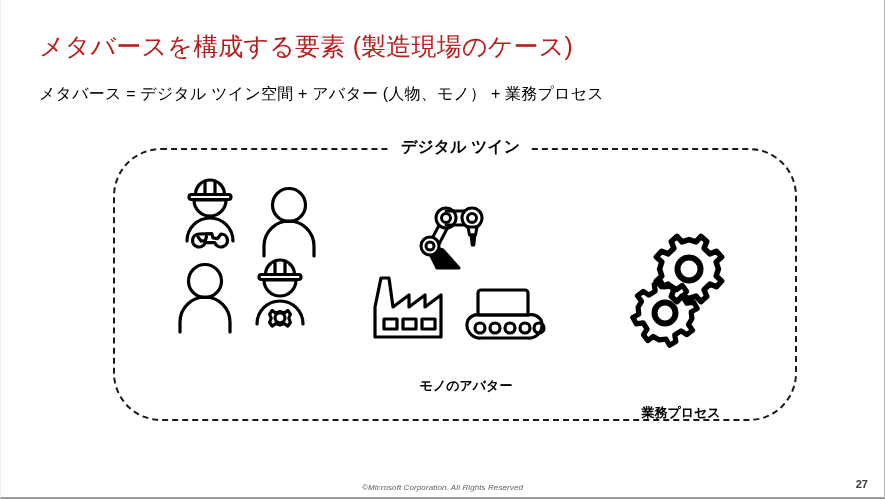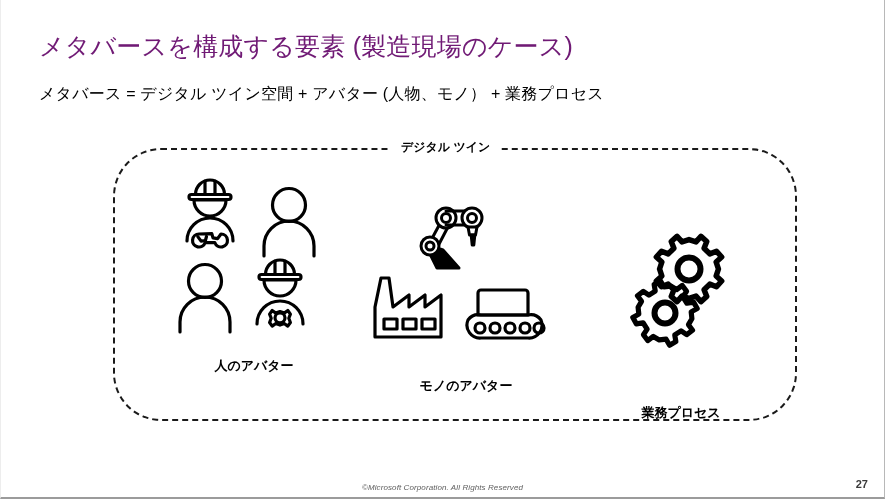--- a/index.html
+++ b/index.html
@@ -25,21 +25,21 @@
     overflow: hidden;
   }
 
   
   #title {
     position: absolute;
     left: 38px;
     top: 31px;
     font-size: 25px;
     line-height: 30px;
-    color: #701a75;
+    color: #b91c1c;
     letter-spacing: 0.2px;
     white-space: nowrap;
   }
   #subtitle {
     position: absolute;
     left: 38px;
     top: 80px;
     font-size: 16px;
     line-height: 28px;
     color: #000000;
@@ -56,21 +56,21 @@
     height: 273px;
     border: 2px dashed #1a1a1a;
     border-radius: 48px;
     box-sizing: border-box;
     background: transparent;
   }
   #twin-label {
     position: absolute;
     left: 390px;
     top: 137px;
-    font-size: 12px;
+    font-size: 16px;
     font-weight: bold;
     color: #000000;
     background: #ffffff;
     padding: 0 10px;
     line-height: 20px;
     white-space: nowrap;
   }
 
   
   .group {
@@ -187,21 +187,20 @@
           <path d="M17.5 16.5 a14.5 14.5 0 0 1 29 0"></path>
           <path d="M27 3.2 v13.3 M37 3.2 v13.3"></path>
           <path d="M9 66 a23 23 0 0 1 46 0"></path>
 
           <path d="M32 52.5 l4.2 1.6 3.6 -2.6 2.6 3.6 -1.6 4.2 1.6 4.2 -2.6 3.6 -3.6 -2.6 -4.2 1.6 -4.2 -1.6 -3.6 2.6 -2.6 -3.6 1.6 -4.2 -1.6 -4.2 2.6 -3.6 3.6 2.6 z" transform="translate(0,1)"></path>
           <circle cx="32" cy="59.8" r="5"></circle>
         </svg>
       </span>
 
     </div>
-    <div class="caption">人のアバター</div>
   </div>
 
   <div class="group" id="group-things">
     <div class="art">
 
       <span class="ic-robot">
         <svg class="icon-svg" width="80" height="72" viewBox="0 0 80 72" fill="none" stroke="#000" stroke-width="3" stroke-linejoin="round" stroke-linecap="round">
 
           <path d="M12 44 L24 68 H46 L30 50 z" fill="#000" stroke="#000" stroke-width="3"></path>
 

